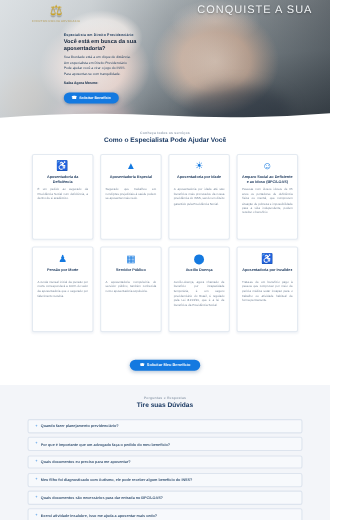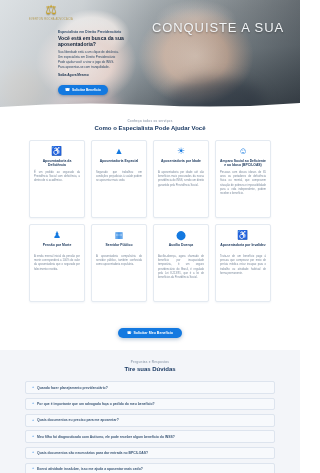--- a/index.html
+++ b/index.html
@@ -47,22 +47,22 @@
   }
   .hero-logo .crest {
     font-size:13px; color:#c9a227; line-height:1;
     text-shadow:0 1px 1px rgba(0,0,0,.25);
   }
   .hero-logo .crest-name {
     margin-top:2px; font-size:2.6px; letter-spacing:.25px;
     color:#b49a52; white-space:nowrap;
   }
   .hero-kicker {
-    position:absolute; right:16px; top:20px; z-index:4;
-    font-size:13px; letter-spacing:.9px; color:#f2f5f7;
+    position:absolute; right:16px; top:4px; z-index:4;
+    font-size:10px; letter-spacing:.9px; color:#f2f5f7;
     text-shadow:0 1px 2px rgba(0,0,0,.35);
   }
 
   .hero-copy { position:absolute; left:58px; top:30px; width:104px; z-index:4; }
   .hero-eyebrow {
     font-size:3.2px; font-weight:bold; letter-spacing:.15px;
     color:#1b3a5c; margin-bottom:1px;
   }
   .hero-title {
     font-size:5.1px; font-weight:bold; line-height:1.18;

